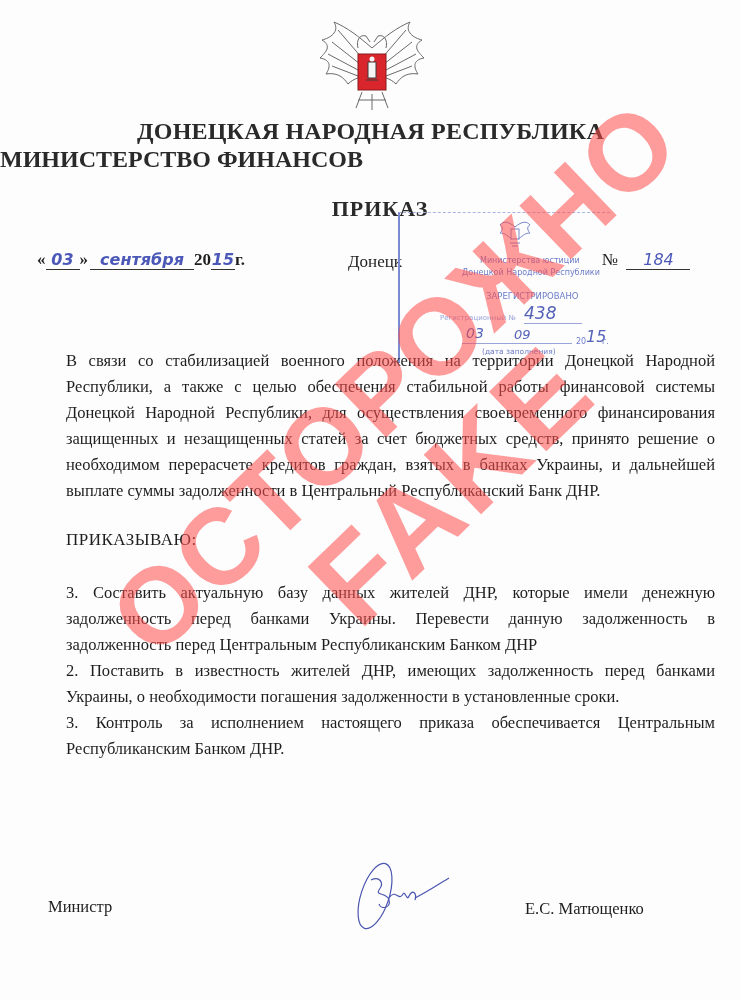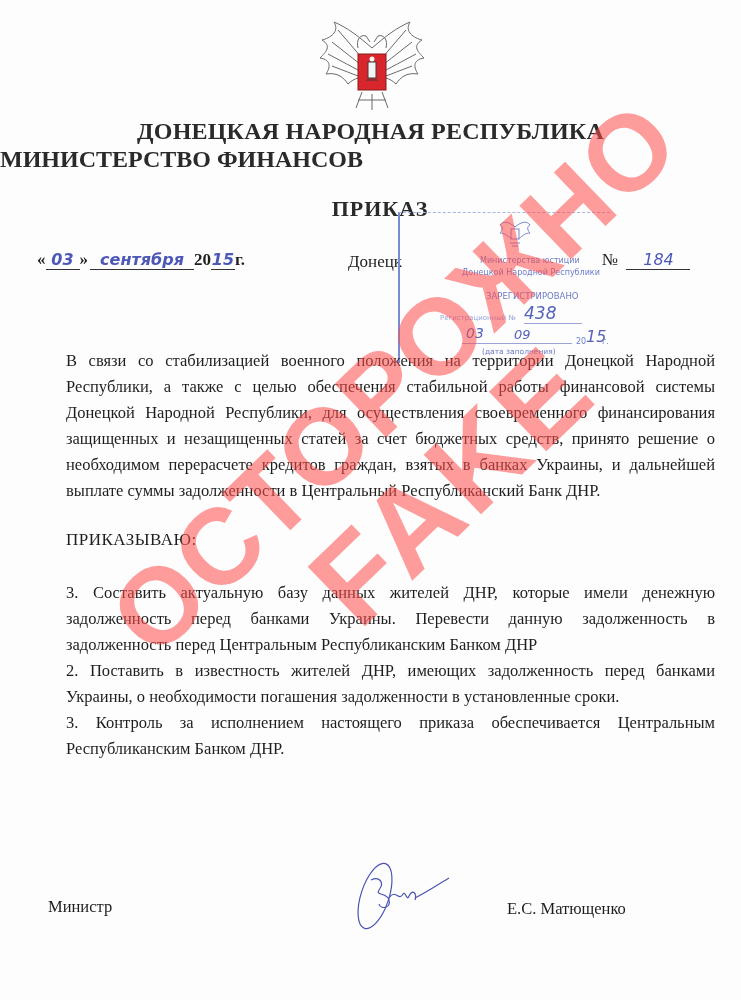--- a/index.html
+++ b/index.html
@@ -14,21 +14,21 @@
   .ul{display:inline-block;border-bottom:1px solid #333;text-align:center;line-height:18px;}
   .city{position:absolute;left:348px;top:252px;font-size:17px;}
   .num{position:absolute;left:602px;top:250px;font-size:17px;}
   .subject{position:absolute;left:66px;top:308px;font-size:16.5px;}
   .body{position:absolute;left:66px;width:649px;font-size:16.5px;line-height:26px;text-align:justify;}
   .p1{top:348px;}
   .order-head{position:absolute;left:66px;top:530px;font-weight:normal;font-size:17px;letter-spacing:0.5px;}
   .items{top:580px;}
   .items div{margin:0;}
   .sign-role{position:absolute;left:48px;top:897px;font-size:16.5px;text-align:right;}
-  .sign-name{position:absolute;left:507px;top:899px;font-size:16.5px;}
+  .sign-name{position:absolute;left:525px;top:899px;font-size:16.5px;}
   .signature{position:absolute;left:345px;top:858px;width:110px;height:75px;}
   .stamp{position:absolute;left:398px;top:212px;width:210px;height:150px;border-left:2px solid #7a8bd0;border-top:1px dashed #a9b4e2;}
   .stamp .s-line{position:absolute;font-family:"DejaVu Sans",sans-serif;color:#6c7cc8;font-size:8px;white-space:nowrap;}
   .stamp .s-hw{position:absolute;font-family:"DejaVu Sans",sans-serif;font-style:italic;color:#5563b8;}
   .watermark{position:absolute;left:0;top:0;width:741px;height:1000px;pointer-events:none;}
 </style>
 </head>
 <body>
 
 <div class="page">

